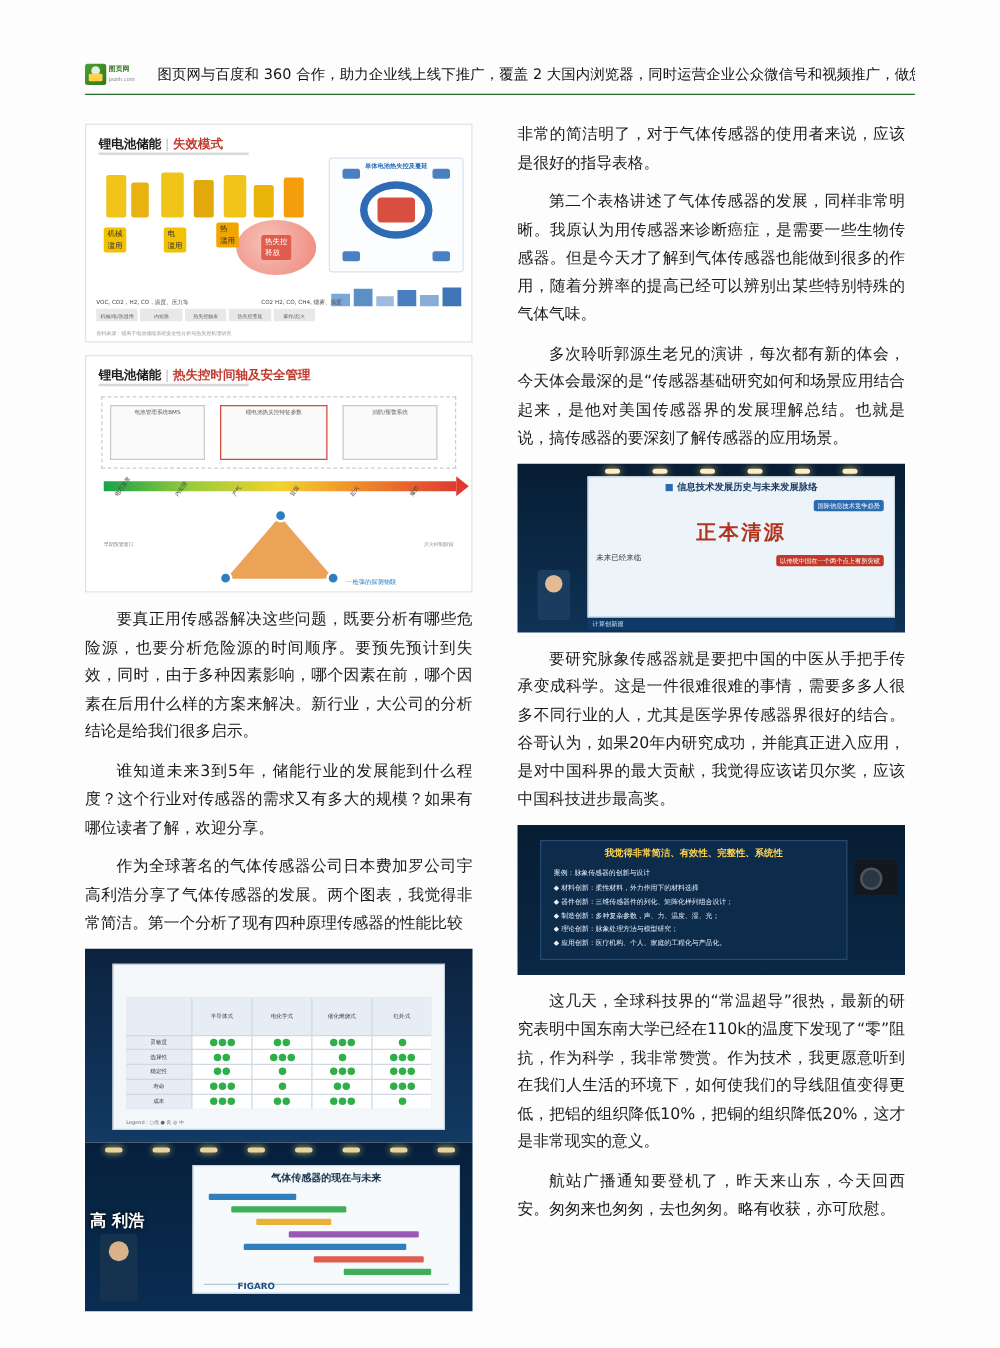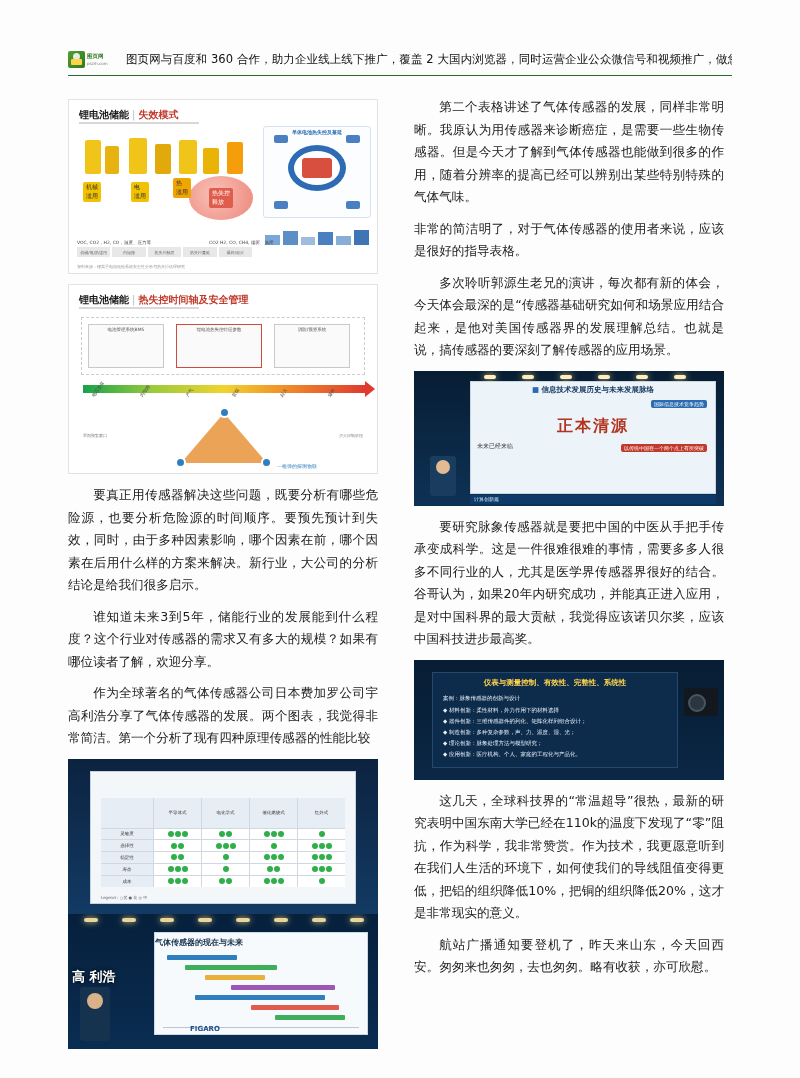--- a/index.html
+++ b/index.html
@@ -224,21 +224,21 @@
   }
   .pB .lights i {
     position:absolute; width:14px; height:4px; background:#ffe9a8;
     border-radius:2px; opacity:.9; box-shadow:0 0 6px #ffd977;
   }
   .pB .screen {
     position:absolute; left:86px; top:18px; right:10px; bottom:14px;
     background:#f7fafc; border:1px solid #cdd8e2;
   }
   .pB .screen .t {
-    position:absolute; left:0; right:0; top:4px; 
+    position:absolute; left:0; right:0; top:4px; text-align:center;
     font-size:8px; font-weight:bold; color:#16304e;
   }
   .pB .bar { position:absolute; height:5px; border-radius:1px; }
   .pB .axis { position:absolute; left:8px; right:8px; height:1px; background:#b9c6d3; }
   .pB .speaker {
     position:absolute; left:12px; bottom:8px; width:30px; height:54px;
     background:#15324f; border-radius:3px;
   }
   .pB .speaker:after{
     content:""; position:absolute; left:7px; top:6px; width:16px;height:16px;
@@ -569,24 +569,24 @@
         <div class="bar" style="left:120px;top:82px;width:70px;background:#3fae5a;"></div>
       </div>
       <div class="logo-f">FIGARO</div>
     </div>
 
   </div>
 
   <div class="col col-right">
 
     <div class="blk">
+      <p class="para" style="text-indent:0;">非常的简洁明了，对于气体传感器的使用者来说，应该是很好的指导表格。</p>
+    </div>
+    <div class="blk">
       <p class="para">第二个表格讲述了气体传感器的发展，同样非常明晰。我原认为用传感器来诊断癌症，是需要一些生物传感器。但是今天才了解到气体传感器也能做到很多的作用，随着分辨率的提高已经可以辨别出某些特别特殊的气体气味。</p>
-    </div>
-    <div class="blk">
-      <p class="para" style="text-indent:0;">非常的简洁明了，对于气体传感器的使用者来说，应该是很好的指导表格。</p>
     </div>
     <div class="blk">
       <p class="para">多次聆听郭源生老兄的演讲，每次都有新的体会，今天体会最深的是“传感器基础研究如何和场景应用结合起来，是他对美国传感器界的发展理解总结。也就是说，搞传感器的要深刻了解传感器的应用场景。</p>
     </div>
 
     <div class="photo pC" style="margin:6px 0 10px 0;">
       <div class="lights">
         <i style="left:70px;top:4px;"></i>
           <i style="left:108px;top:4px;"></i>
           <i style="left:146px;top:4px;"></i>
@@ -606,21 +606,21 @@
       </div>
       <div class="bottombar">计算创新篇</div>
     </div>
 
     <div class="blk">
       <p class="para">要研究脉象传感器就是要把中国的中医从手把手传承变成科学。这是一件很难很难的事情，需要多多人很多不同行业的人，尤其是医学界传感器界很好的结合。谷哥认为，如果20年内研究成功，并能真正进入应用，是对中国科界的最大贡献，我觉得应该诺贝尔奖，应该中国科技进步最高奖。</p>
     </div>
 
     <div class="photo pD" style="margin:6px 0 10px 0;">
       <div class="screen">
-        <div class="t">仪表与测量控制、有效性、完整性、系统性</div>
+        <div class="t">我觉得非常简洁、有效性、完整性、系统性</div>
         <div class="line" style="top:22px;">案例：脉象传感器的创新与设计</div>
         <div class="line" style="top:34px;">◆ 材料创新：柔性材料，外力作用下的材料选择</div>
         <div class="line" style="top:45px;">◆ 器件创新：三维传感器件的列化、矩阵化样列组合设计；</div>
         <div class="line" style="top:56px;">◆ 制造创新：多种复杂参数，声、力、温度、湿、光；</div>
         <div class="line" style="top:67px;">◆ 理论创新：脉象处理方法与模型研究；</div>
         <div class="line" style="top:78px;">◆ 应用创新：医疗机构、个人、家庭的工程化与产品化。</div>
       </div>
       <div class="cam"></div>
     </div>
 

